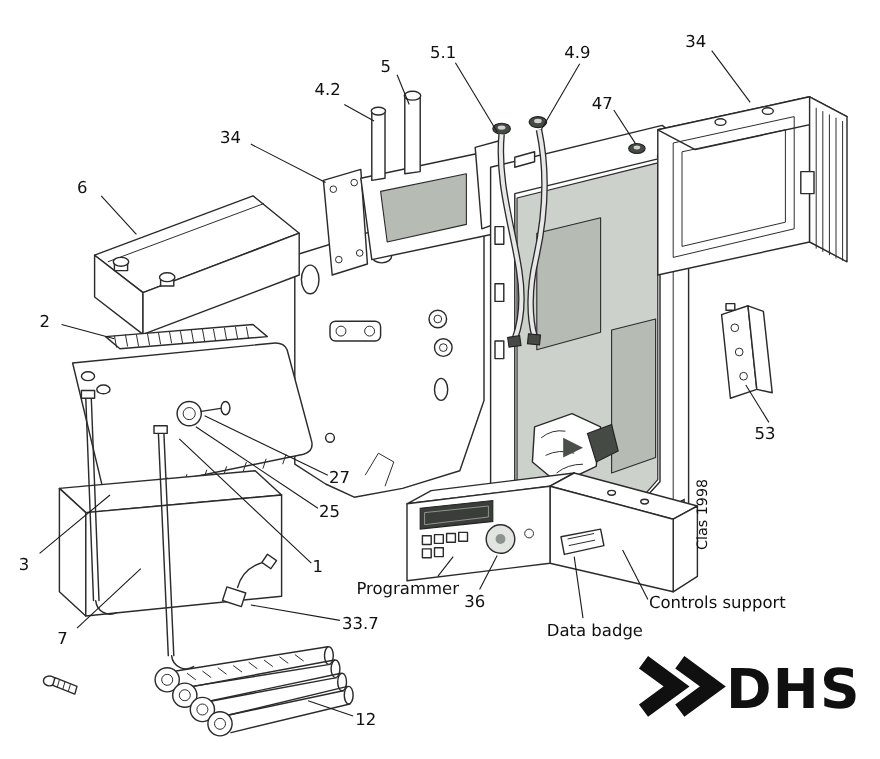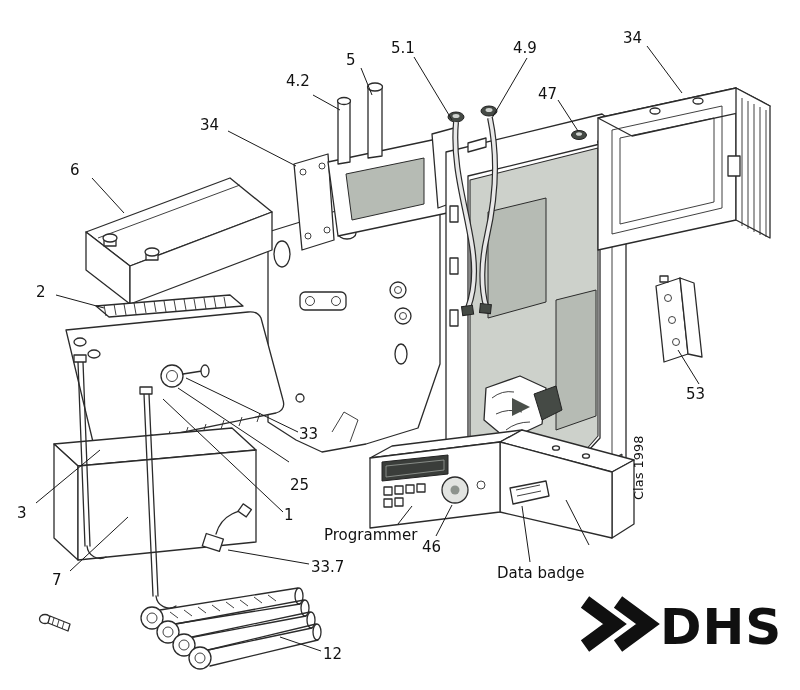--- a/index.html
+++ b/index.html
@@ -287,23 +287,24 @@
 <span class="callout" style="left:17px;top:504px">3</span>
 <span class="callout" style="left:52px;top:571px">7</span>
 <span class="callout" style="left:200px;top:116px">34</span>
 <span class="callout" style="left:286px;top:72px">4.2</span>
 <span class="callout" style="left:346px;top:51px">5</span>
 <span class="callout" style="left:391px;top:39px">5.1</span>
 <span class="callout" style="left:513px;top:39px">4.9</span>
 <span class="callout" style="left:538px;top:85px">47</span>
 <span class="callout" style="left:623px;top:29px">34</span>
 <span class="callout" style="left:686px;top:385px">53</span>
-<span class="callout" style="left:299px;top:425px">33</span>
-<span class="callout" style="left:290px;top:476px">25</span>
+<span class="callout" style="left:299px;top:425px">27</span>
+<span class="callout" style="left:290px;top:456px">25</span>
 <span class="callout" style="left:284px;top:506px">1</span>
 <span class="callout" style="left:311px;top:558px">33.7</span>
 <span class="callout" style="left:323px;top:645px">12</span>
-<span class="callout" style="left:422px;top:538px">46</span>
+<span class="callout" style="left:422px;top:538px">36</span>
 
 <span class="ann" style="left:324px;top:526px">Programmer</span>
 <span class="ann" style="left:497px;top:564px">Data badge</span>
+<span class="ann" style="left:590px;top:539px">Controls support</span>
 
 </div>
 
 </body></html>

